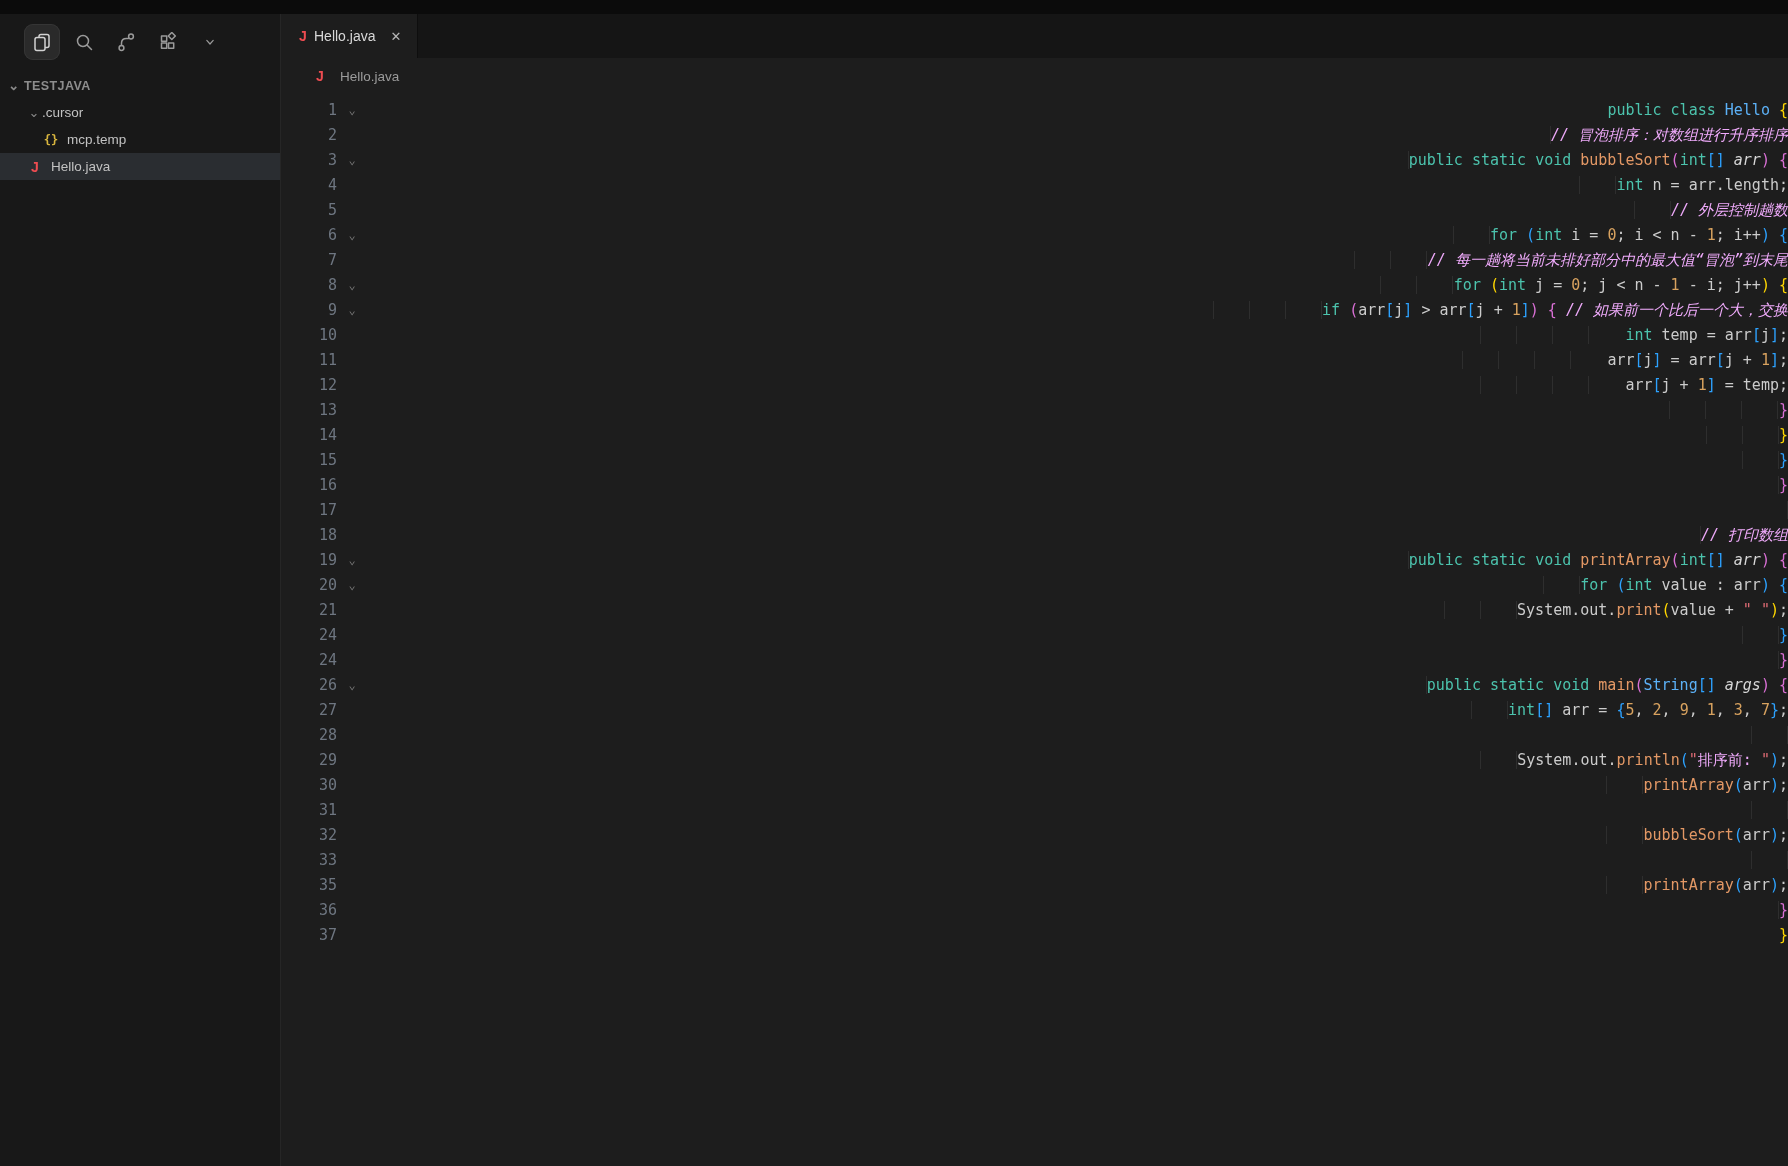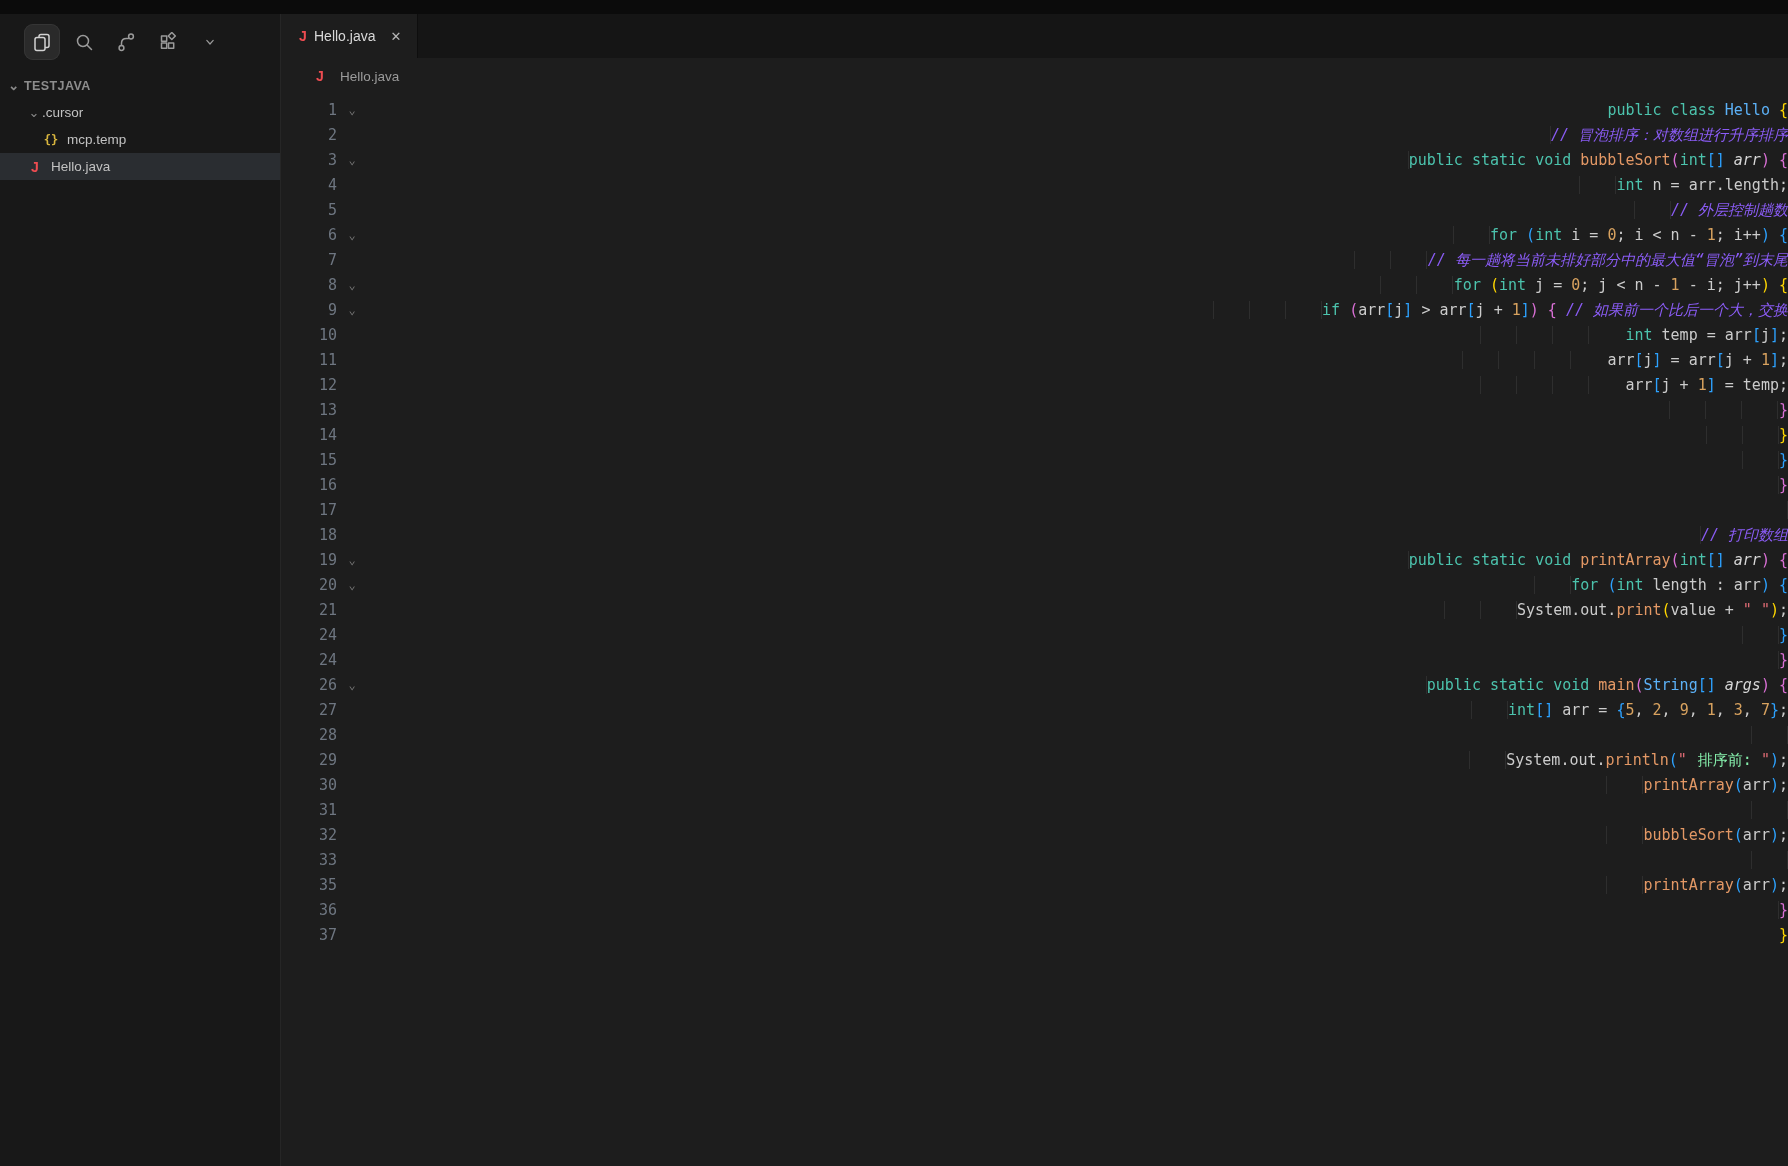--- a/index.html
+++ b/index.html
@@ -45,22 +45,22 @@
   .t-ind { background-image:repeating-linear-gradient(to right,
             transparent 0, transparent calc(4ch - 1px),
             #2e2e2e calc(4ch - 1px), #2e2e2e 4ch); }
   .t-kw { color:#4cc3ad; }
   .t-ty { color:#5cb1f7; }
   .t-fn { color:#e39865; }
   .t-pm { color:#d8d8d8; font-style:italic; }
   .t-pl { color:#cccccc; }
   .t-nu { color:#d8a25f; }
   .t-st { color:#e06c75; }
-  .t-sc { color:#86efac;margin-left:11px; }
-  .t-cm { color:#8b5cf6; font-style:italic; }
+  .t-sc { color:#f0abfc; }
+  .t-cm { color:#f0abfc; font-style:italic; }
   .t-b1 { color:#ffd700; }
   .t-b2 { color:#da70d6; }
   .t-b3 { color:#2da2ff; }
 </style>
 </head>
 <body>
 
 <div class="titlebar"></div>
 
 <div class="main">
@@ -147,21 +147,21 @@
         <div class="code-row"><span class="gut-num">10</span><span class="gut-fold"></span><span class="ln-content"><span class="t-ind">                    </span><span class="t-kw">int</span><span class="t-pl"> temp = arr</span><span class="t-b3">[</span><span class="t-pl">j</span><span class="t-b3">]</span><span class="t-pl">;</span></span></div>
         <div class="code-row"><span class="gut-num">11</span><span class="gut-fold"></span><span class="ln-content"><span class="t-ind">                    </span><span class="t-pl">arr</span><span class="t-b3">[</span><span class="t-pl">j</span><span class="t-b3">]</span><span class="t-pl"> = arr</span><span class="t-b3">[</span><span class="t-pl">j + </span><span class="t-nu">1</span><span class="t-b3">]</span><span class="t-pl">;</span></span></div>
         <div class="code-row"><span class="gut-num">12</span><span class="gut-fold"></span><span class="ln-content"><span class="t-ind">                    </span><span class="t-pl">arr</span><span class="t-b3">[</span><span class="t-pl">j + </span><span class="t-nu">1</span><span class="t-b3">]</span><span class="t-pl"> = temp;</span></span></div>
         <div class="code-row"><span class="gut-num">13</span><span class="gut-fold"></span><span class="ln-content"><span class="t-ind">                </span><span class="t-b2">}</span></span></div>
         <div class="code-row"><span class="gut-num">14</span><span class="gut-fold"></span><span class="ln-content"><span class="t-ind">            </span><span class="t-b1">}</span></span></div>
         <div class="code-row"><span class="gut-num">15</span><span class="gut-fold"></span><span class="ln-content"><span class="t-ind">        </span><span class="t-b3">}</span></span></div>
         <div class="code-row"><span class="gut-num">16</span><span class="gut-fold"></span><span class="ln-content"><span class="t-ind">    </span><span class="t-b2">}</span></span></div>
         <div class="code-row"><span class="gut-num">17</span><span class="gut-fold"></span><span class="ln-content"><span class="t-ind">    </span></span></div>
         <div class="code-row"><span class="gut-num">18</span><span class="gut-fold"></span><span class="ln-content"><span class="t-ind">    </span><span class="t-cm">// 打印数组</span></span></div>
         <div class="code-row"><span class="gut-num">19</span><span class="gut-fold">⌄</span><span class="ln-content"><span class="t-ind">    </span><span class="t-kw">public</span><span class="t-pl"> </span><span class="t-kw">static</span><span class="t-pl"> </span><span class="t-kw">void</span><span class="t-pl"> </span><span class="t-fn">printArray</span><span class="t-b2">(</span><span class="t-kw">int</span><span class="t-b3">[]</span><span class="t-pl"> </span><span class="t-pm">arr</span><span class="t-b2">)</span><span class="t-pl"> </span><span class="t-b2">{</span></span></div>
-        <div class="code-row"><span class="gut-num">20</span><span class="gut-fold">⌄</span><span class="ln-content"><span class="t-ind">        </span><span class="t-kw">for</span><span class="t-pl"> </span><span class="t-b3">(</span><span class="t-kw">int</span><span class="t-pl"> length : arr</span><span class="t-b3">)</span><span class="t-pl"> </span><span class="t-b3">{</span></span></div>
+        <div class="code-row"><span class="gut-num">20</span><span class="gut-fold">⌄</span><span class="ln-content"><span class="t-ind">        </span><span class="t-kw">for</span><span class="t-pl"> </span><span class="t-b3">(</span><span class="t-kw">int</span><span class="t-pl"> value : arr</span><span class="t-b3">)</span><span class="t-pl"> </span><span class="t-b3">{</span></span></div>
         <div class="code-row"><span class="gut-num">21</span><span class="gut-fold"></span><span class="ln-content"><span class="t-ind">            </span><span class="t-pl">System.out.</span><span class="t-fn">print</span><span class="t-b1">(</span><span class="t-pl">value + </span><span class="t-st">" "</span><span class="t-b1">)</span><span class="t-pl">;</span></span></div>
         <div class="code-row"><span class="gut-num">24</span><span class="gut-fold"></span><span class="ln-content"><span class="t-ind">        </span><span class="t-b3">}</span></span></div>
         <div class="code-row"><span class="gut-num">24</span><span class="gut-fold"></span><span class="ln-content"><span class="t-ind">    </span><span class="t-b2">}</span></span></div>
         <div class="code-row"><span class="gut-num">26</span><span class="gut-fold">⌄</span><span class="ln-content"><span class="t-ind">    </span><span class="t-kw">public</span><span class="t-pl"> </span><span class="t-kw">static</span><span class="t-pl"> </span><span class="t-kw">void</span><span class="t-pl"> </span><span class="t-fn">main</span><span class="t-b2">(</span><span class="t-ty">String</span><span class="t-b3">[]</span><span class="t-pl"> </span><span class="t-pm">args</span><span class="t-b2">)</span><span class="t-pl"> </span><span class="t-b2">{</span></span></div>
         <div class="code-row"><span class="gut-num">27</span><span class="gut-fold"></span><span class="ln-content"><span class="t-ind">        </span><span class="t-kw">int</span><span class="t-b3">[]</span><span class="t-pl"> arr = </span><span class="t-b3">{</span><span class="t-nu">5</span><span class="t-pl">, </span><span class="t-nu">2</span><span class="t-pl">, </span><span class="t-nu">9</span><span class="t-pl">, </span><span class="t-nu">1</span><span class="t-pl">, </span><span class="t-nu">3</span><span class="t-pl">, </span><span class="t-nu">7</span><span class="t-b3">}</span><span class="t-pl">;</span></span></div>
         <div class="code-row"><span class="gut-num">28</span><span class="gut-fold"></span><span class="ln-content"><span class="t-ind">        </span></span></div>
         <div class="code-row"><span class="gut-num">29</span><span class="gut-fold"></span><span class="ln-content"><span class="t-ind">        </span><span class="t-pl">System.out.</span><span class="t-fn">println</span><span class="t-b3">(</span><span class="t-st">"</span><span class="t-sc">排序前: </span><span class="t-st">"</span><span class="t-b3">)</span><span class="t-pl">;</span></span></div>
         <div class="code-row"><span class="gut-num">30</span><span class="gut-fold"></span><span class="ln-content"><span class="t-ind">        </span><span class="t-fn">printArray</span><span class="t-b3">(</span><span class="t-pl">arr</span><span class="t-b3">)</span><span class="t-pl">;</span></span></div>
         <div class="code-row"><span class="gut-num">31</span><span class="gut-fold"></span><span class="ln-content"><span class="t-ind">        </span></span></div>
         <div class="code-row"><span class="gut-num">32</span><span class="gut-fold"></span><span class="ln-content"><span class="t-ind">        </span><span class="t-fn">bubbleSort</span><span class="t-b3">(</span><span class="t-pl">arr</span><span class="t-b3">)</span><span class="t-pl">;</span></span></div>

